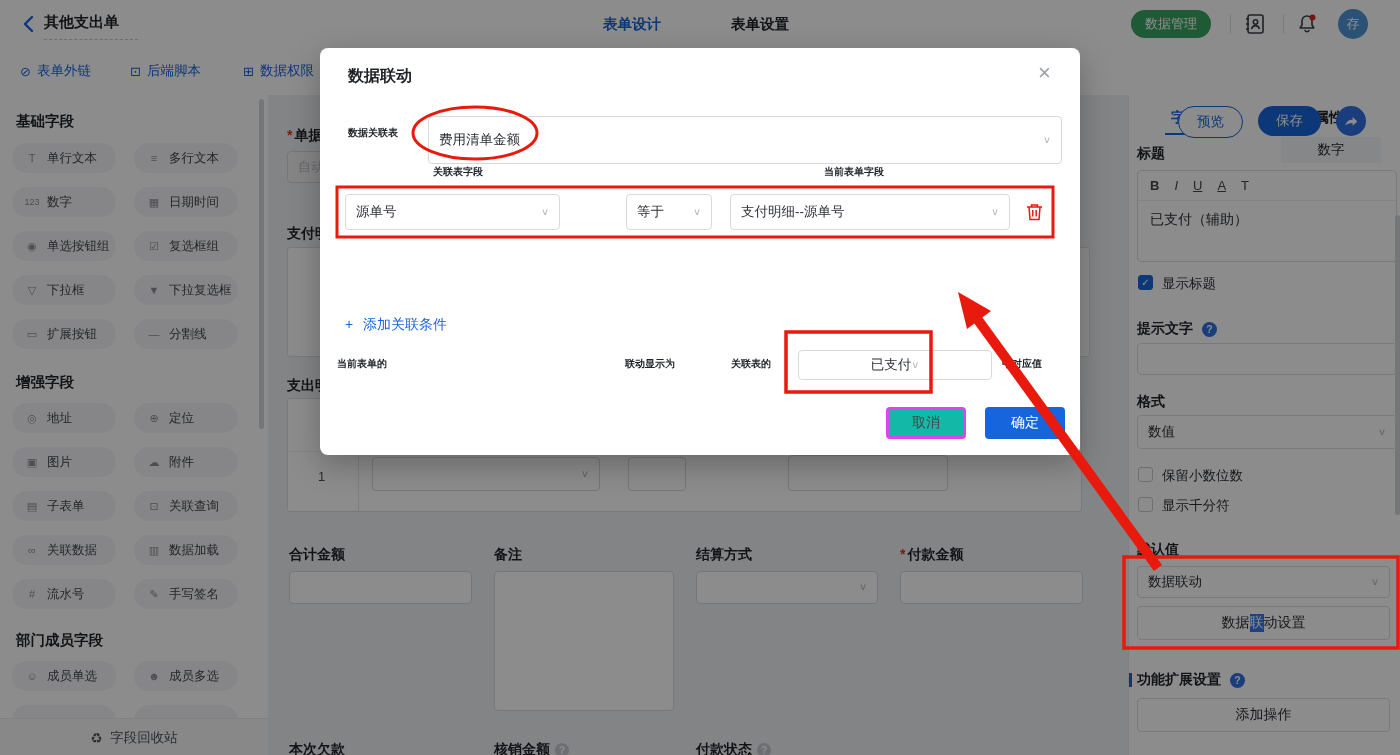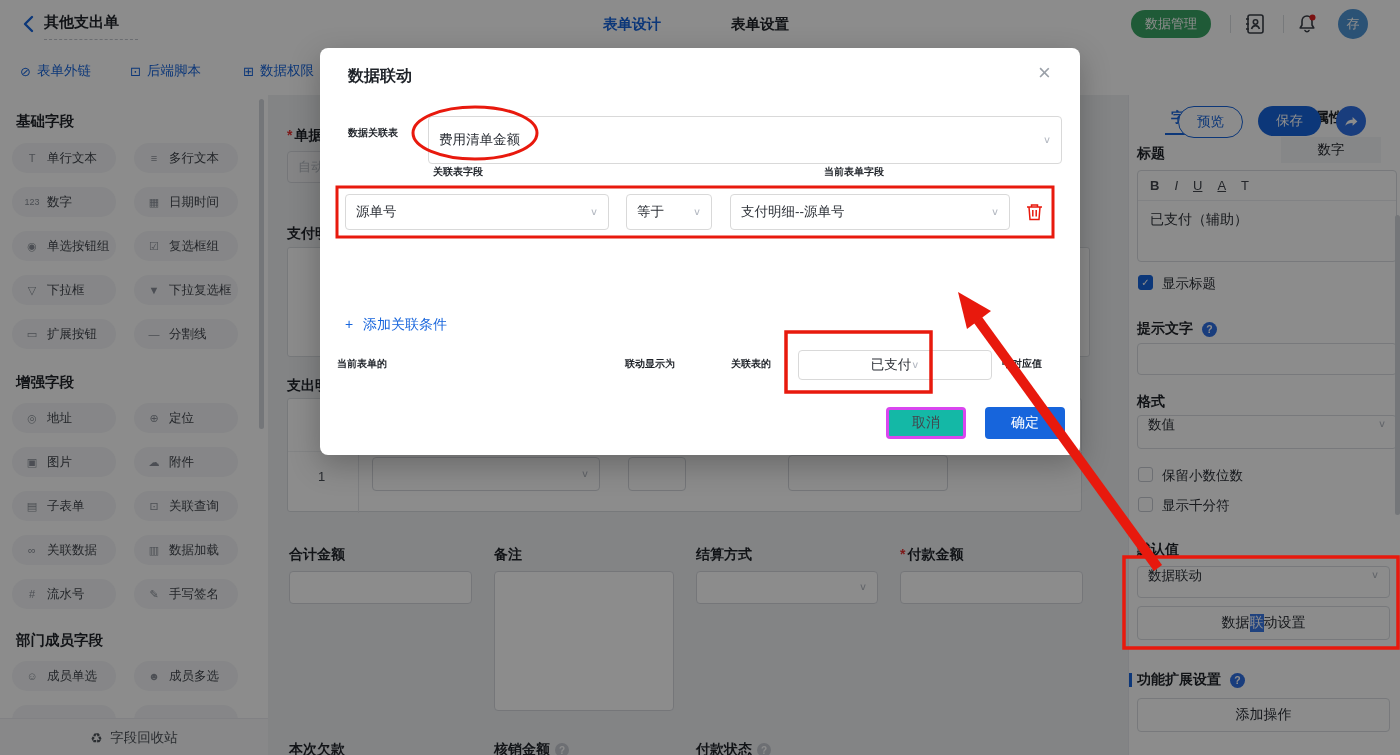--- a/index.html
+++ b/index.html
@@ -47,21 +47,21 @@
   .mlab{position:absolute;font-size:10px;font-weight:600;color:#1f2329;white-space:nowrap;}
   .msel{position:absolute;background:#fff;border:1px solid #d9d9d9;border-radius:4px;box-sizing:border-box;display:flex;align-items:center;justify-content:space-between;padding:0 10px;font-size:13.5px;color:#2b2f36;}
   .mbtn{position:absolute;width:80px;height:32px;border-radius:4px;display:flex;align-items:center;justify-content:center;font-size:14px;box-sizing:border-box;cursor:pointer;}
   .alink{position:absolute;color:#1765dc;font-size:14px;cursor:pointer;}
   
   .panel{position:absolute;left:1128px;top:95px;width:272px;height:660px;background:#fff;border-left:1px solid #e8eaee;}
   .ptab{font-size:14px;font-weight:600;color:#1f2329;cursor:pointer;}
   .ptab.active{color:#1765dc;}
   .plab{position:absolute;font-size:14px;font-weight:700;color:#1f2329;white-space:nowrap;}
   .pinp{position:absolute;background:#fff;border:1px solid #dadde2;border-radius:4px;box-sizing:border-box;}
-  .psel{position:absolute;background:#fff;border:1px solid #dadde2;border-radius:4px;box-sizing:border-box;display:flex;justify-content:space-between;padding:0 10px;font-size:13.5px;color:#2b2f36;}
+  .psel{position:absolute;background:#fff;border:1px solid #dadde2;border-radius:4px;box-sizing:border-box;display:flex;align-items:center;justify-content:space-between;padding:0 10px;font-size:13.5px;color:#2b2f36;}
   .pbtn{position:absolute;background:#fff;border:1px solid #dadde2;border-radius:4px;box-sizing:border-box;display:flex;align-items:center;justify-content:center;font-size:14px;color:#2b2f36;cursor:pointer;}
   .chk{position:absolute;width:15px;height:15px;border:1px solid #c6cad2;border-radius:3px;background:#fff;box-sizing:border-box;display:flex;align-items:center;justify-content:center;}
   .chk.on{background:#1765dc;border-color:#1765dc;color:#fff;font-size:10px;}
   .chklab{position:absolute;font-size:13.5px;color:#2b2f36;white-space:nowrap;}
   .hl{background:#3a78e8;color:#fff;}
   .bluebar{position:absolute;width:3px;height:14px;background:#1765dc;}
 </style>
 </head>
 <body>
 
@@ -346,21 +346,21 @@
 
     <div class="mlab" style="left:28px;top:78px;">数据关联表</div>
     <div class="msel" style="left:108px;top:68px;width:634px;height:48px;">
       <span>费用清单金额</span>
       <span class="chev">∨</span>
     </div>
 
     <div class="mlab" style="left:113px;top:117px;">关联表字段</div>
     <div class="mlab" style="left:504px;top:117px;">当前表单字段</div>
 
-    <div class="msel" style="left:25px;top:146px;width:264px;height:36px;">
+    <div class="msel" style="left:25px;top:146px;width:215px;height:36px;">
       <span>源单号</span>
       <span class="chev">∨</span>
     </div>
     <div class="msel" style="left:306px;top:146px;width:86px;height:36px;">
       <span>等于</span>
       <span class="chev">∨</span>
     </div>
     <div class="msel" style="left:410px;top:146px;width:280px;height:36px;">
       <span>支付明细--源单号</span>
       <span class="chev">∨</span>

